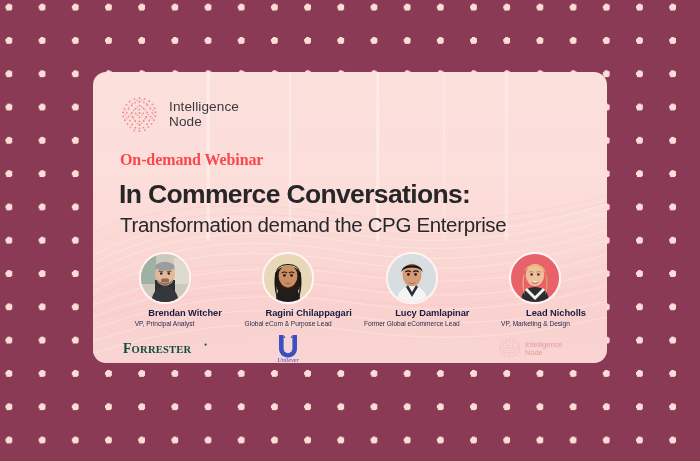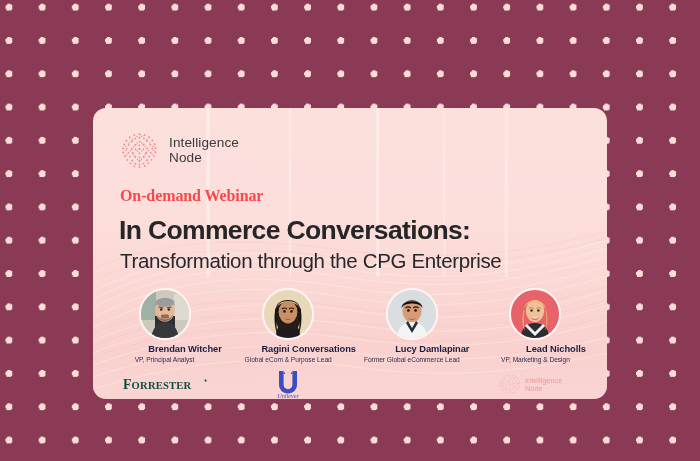--- a/index.html
+++ b/index.html
@@ -17,21 +17,20 @@
     background-size:33.2px 33.3px;
     background-position:105px 37px;
   }
   
   #card{
     position:absolute;left:93px;top:72px;width:514px;height:291px;
     border-radius:13px;overflow:hidden;
     background:#fbdfdb;
     background-image:
       linear-gradient(180deg,#fbe0dc 0%,#fcdedb 34%,#fbdbd7 52%,#fad3d0 74%,#f8cdcb 100%);
-    margin-top: 36px;
   }
   
   .streaks{
     position:absolute;left:0;top:0;width:100%;height:58%;
     background-image:
       linear-gradient(90deg, rgba(255,255,255,0) 0 22%, rgba(255,255,255,.42) 22.2% 22.6%, rgba(255,255,255,0) 22.8% 38%,
        rgba(255,255,255,.30) 38.2% 38.5%, rgba(255,255,255,0) 38.7% 55%,
        rgba(255,255,255,.38) 55.2% 55.6%, rgba(255,255,255,0) 55.8% 68%,
        rgba(255,255,255,.22) 68.2% 68.5%, rgba(255,255,255,0) 68.7% 80%,
        rgba(255,255,255,.30) 80.2% 80.6%, rgba(255,255,255,0) 80.8% 100%);
@@ -208,21 +207,21 @@
       </svg>
     </div>
     <div id="logo-text">
       <div>Intelligence</div>
       <div>Node</div>
     </div>
   </div>
 
   <div id="kicker">On-demand Webinar</div>
   <div id="title">In Commerce Conversations:</div>
-  <div id="subtitle">Transformation through the CPG Enterprise</div>
+  <div id="subtitle">Transformation demand the CPG Enterprise</div>
 
   <div id="speakers">
 
     <div class="speaker">
       <div class="avatar">
         <svg viewBox="0 0 48 48">
           <rect width="48" height="48" fill="#cdc9bc"></rect>
           <rect x="0" y="0" width="15" height="30" fill="#9fb0a4"></rect>
           <rect x="33" y="4" width="15" height="26" fill="#dedad0"></rect>
           <rect x="14" y="26" width="20" height="22" fill="#2e2f33"></rect>
@@ -257,21 +256,21 @@
           <ellipse cx="24" cy="22" rx="9.4" ry="11.4" fill="#c98f63"></ellipse>
           <path d="M12 19 C12 7 36 7 36 19 C34 13 30 11 24 11 C18 11 14 13 12 19 Z" fill="#1b1512"></path>
           <path d="M11.5 18 C9.6 27 10.6 38 13.4 45 C12 33 12.6 25 13.8 19 Z" fill="#1b1512"></path>
           <path d="M36.5 18 C38.4 27 37.4 38 34.6 45 C36 33 35.4 25 34.2 19 Z" fill="#1b1512"></path>
           <circle cx="20.5" cy="21.4" r="1.3" fill="#241a14"></circle>
           <circle cx="27.5" cy="21.4" r="1.3" fill="#241a14"></circle>
           <path d="M17.8 19.1 C19.2 17.9 21.6 17.9 23 19.1 M25 19.1 C26.4 17.9 28.8 17.9 30.2 19.1" stroke="#1e1511" stroke-width="1.05" fill="none"></path>
           <path d="M21 28.4 C22.4 29.6 25.6 29.6 27 28.4 C25.8 30.6 22.2 30.6 21 28.4 Z" fill="#9c4a46"></path>
         </svg>
       </div>
-      <div class="sp-name">Ragini Conversations</div>
+      <div class="sp-name">Ragini Chilappagari</div>
       <div class="sp-title">Global eCom &amp; Purpose Lead</div>
       <div class="sp-logo">
         <svg width="40" height="30" viewBox="0 0 40 30">
           <g fill="#3b4ec2">
             <path d="M11 2 h4.6 v13.4 c0 3 1.9 4.8 4.4 4.8 c2.5 0 4.4 -1.8 4.4 -4.8 V2 H29 v13.6 c0 5.3 -3.8 8.8 -9 8.8 c-5.2 0 -9 -3.5 -9 -8.8 Z"></path>
           </g>
           <g fill="#3b4ec2" opacity=".92">
             <circle cx="13.2" cy="4.2" r=".85"></circle>
               <circle cx="16.4" cy="4.2" r=".85"></circle>
               <circle cx="23.6" cy="4.2" r=".85"></circle>

